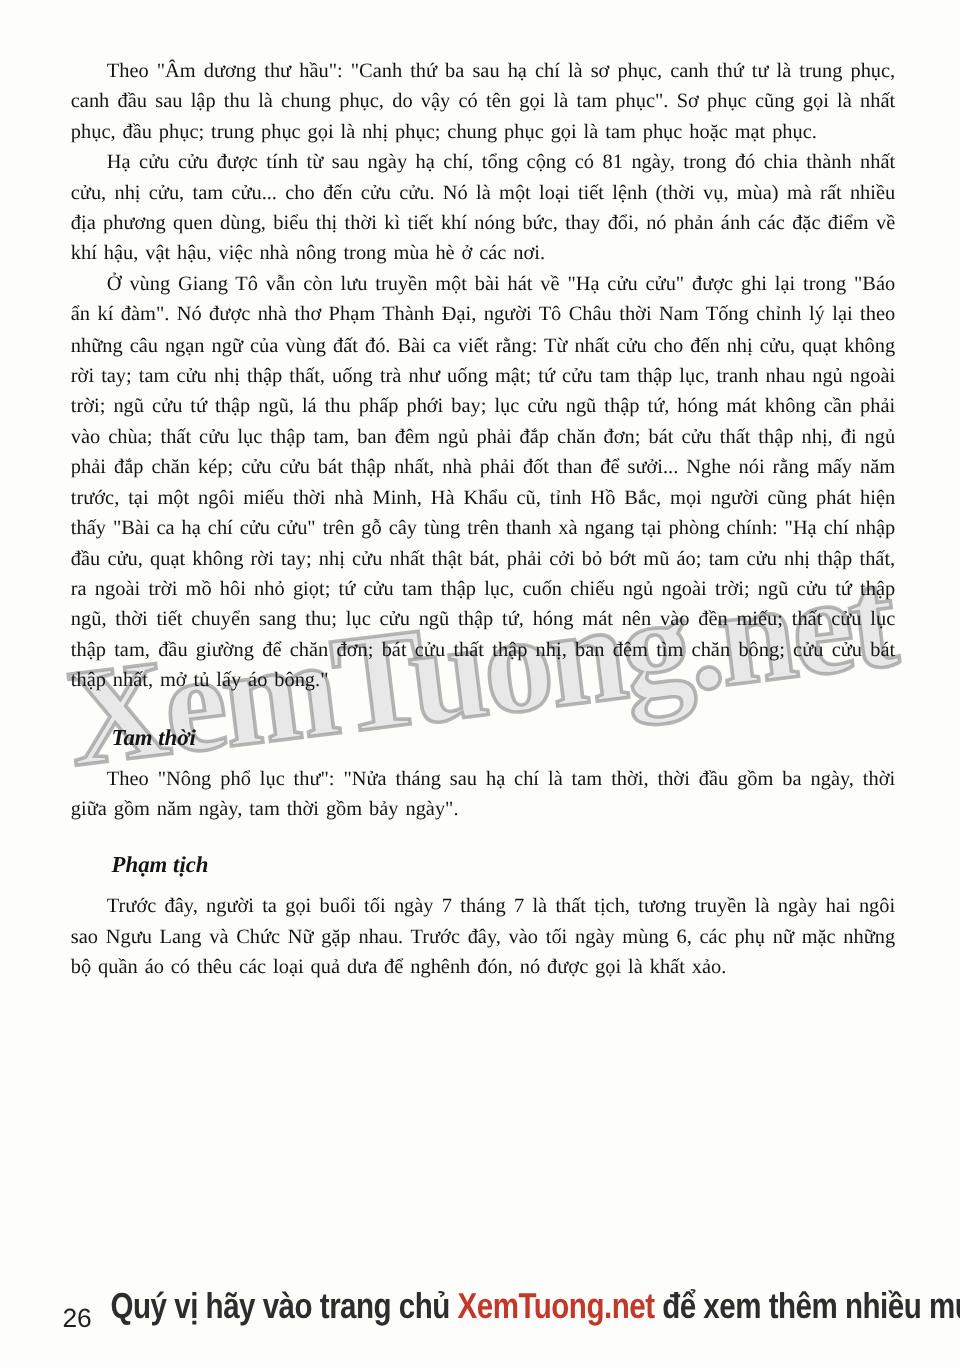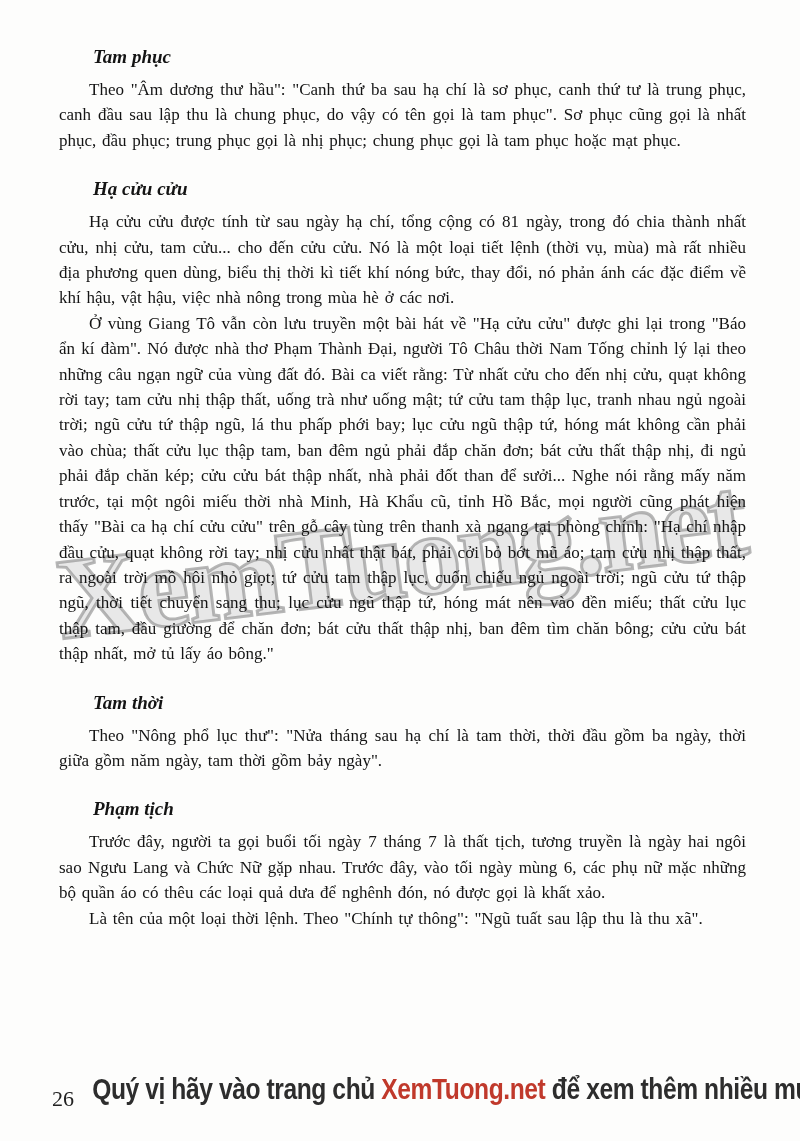--- a/index.html
+++ b/index.html
@@ -46,21 +46,21 @@
     line-height:25.4px;
     text-align:justify;
     text-indent:30px;
     word-spacing:1.5px;
   }
   .page-number{
     position:absolute;
     left:52px;top:1086px;
     z-index:2;
     font-size:22px;
-    font-family:Liberation Serif, serif;
+    font-family:Liberation Sans, sans-serif;
     color:#222;
   }
   .footer{
     position:absolute;
     left:0;right:0;top:1072px;
     z-index:3;
     text-align:center;
     white-space:nowrap;
   }
   .footer-inner{
@@ -80,42 +80,39 @@
 </head>
 <body>
 
 <div class="page">
 
   <div class="watermark">XemTuong.net</div>
 
   <div class="content">
 
     <div class="section">
-      <div class="section-heading">Tam phục</div>
       <p>Theo "Âm dương thư hầu": "Canh thứ ba sau hạ chí là sơ phục, canh thứ tư là trung phục, canh đầu sau lập thu là chung phục, do vậy có tên gọi là tam phục". Sơ phục cũng gọi là nhất phục, đầu phục; trung phục gọi là nhị phục; chung phục gọi là tam phục hoặc mạt phục.</p>
     </div>
 
     <div class="section">
-      <div class="section-heading">Hạ cửu cửu</div>
       <p>Hạ cửu cửu được tính từ sau ngày hạ chí, tổng cộng có 81 ngày, trong đó chia thành nhất cửu, nhị cửu, tam cửu... cho đến cửu cửu. Nó là một loại tiết lệnh (thời vụ, mùa) mà rất nhiều địa phương quen dùng, biểu thị thời kì tiết khí nóng bức, thay đổi, nó phản ánh các đặc điểm về khí hậu, vật hậu, việc nhà nông trong mùa hè ở các nơi.</p>
       <p>Ở vùng Giang Tô vẫn còn lưu truyền một bài hát về "Hạ cửu cửu" được ghi lại trong "Báo ẩn kí đàm". Nó được nhà thơ Phạm Thành Đại, người Tô Châu thời Nam Tống chỉnh lý lại theo những câu ngạn ngữ của vùng đất đó. Bài ca viết rằng: Từ nhất cửu cho đến nhị cửu, quạt không rời tay; tam cửu nhị thập thất, uống trà như uống mật; tứ cửu tam thập lục, tranh nhau ngủ ngoài trời; ngũ cửu tứ thập ngũ, lá thu phấp phới bay; lục cửu ngũ thập tứ, hóng mát không cần phải vào chùa; thất cửu  lục thập tam, ban đêm ngủ phải đắp chăn đơn; bát cửu thất thập nhị, đi ngủ phải đắp chăn kép; cửu cửu bát thập nhất, nhà phải đốt than để sưởi... Nghe nói rằng mấy năm trước, tại một ngôi miếu thời nhà Minh, Hà Khẩu cũ, tỉnh Hồ Bắc, mọi người cũng phát hiện thấy "Bài ca hạ chí cửu cửu" trên gỗ cây tùng trên thanh xà ngang tại phòng chính: "Hạ chí nhập đầu cửu, quạt không rời tay; nhị cửu nhất thật bát, phải cởi bỏ bớt mũ áo; tam cửu nhị thập thất, ra ngoài trời mồ hôi nhỏ giọt; tứ cửu tam thập lục, cuốn chiếu ngủ ngoài trời; ngũ cửu tứ thập ngũ, thời tiết chuyển sang thu; lục cửu ngũ thập tứ, hóng mát nên vào đền miếu; thất cửu lục thập tam, đầu giường để chăn đơn; bát cửu thất thập nhị, ban đêm tìm chăn bông; cửu cửu bát thập nhất, mở tủ lấy áo bông."</p>
     </div>
 
     <div class="section">
       <div class="section-heading">Tam thời</div>
       <p>Theo "Nông phổ lục thư": "Nửa tháng sau hạ chí là tam thời, thời đầu gồm ba ngày, thời giữa gồm năm ngày, tam thời gồm bảy ngày".</p>
     </div>
 
     <div class="section">
       <div class="section-heading">Phạm tịch</div>
       <p>Trước đây, người ta gọi buổi tối ngày 7 tháng 7 là thất tịch, tương truyền  là ngày hai ngôi sao Ngưu Lang và Chức Nữ gặp nhau. Trước đây, vào tối ngày mùng 6, các phụ nữ mặc những bộ quần áo có thêu các loại quả dưa để nghênh đón, nó được gọi là khất xảo.</p>
     </div>
 
     <div class="section">
-      <p>Là tên của một loại thời lệnh. Theo "Chính tự thông": "Ngũ tuất sau lập thu là thu xã".</p>
     </div>
 
   </div>
 
   <div class="page-number">26</div>
 
   <div class="footer">
     <span class="footer-inner"><span>Quý vị hãy vào trang chủ </span><span class="footer-brand" style="color: rgb(192, 57, 43);">XemTuong.net</span><span> để xem thêm nhiều mục hay khác</span></span>
   </div>
 

